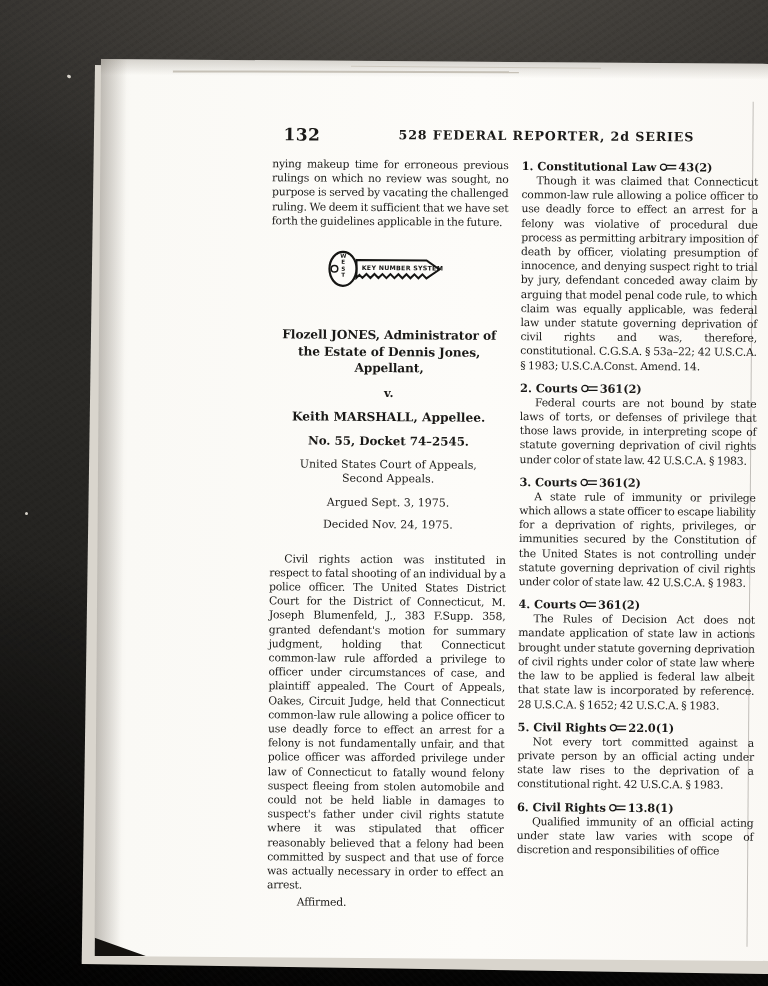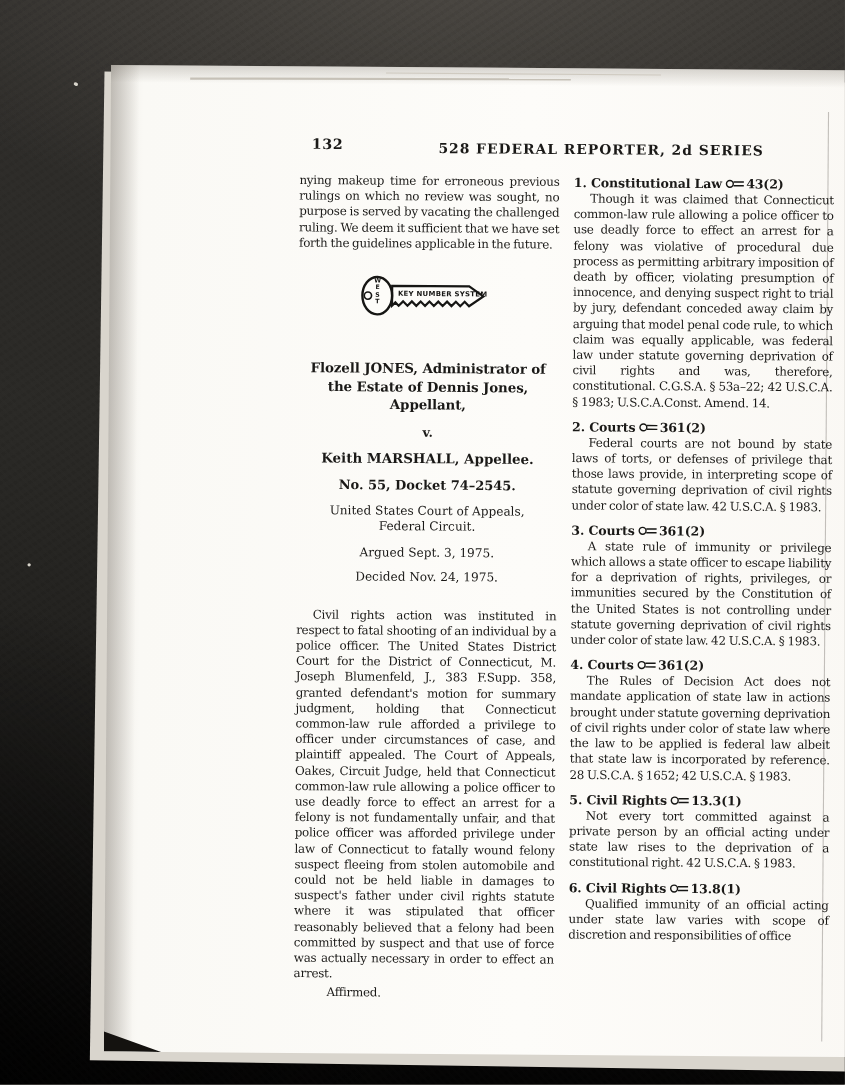--- a/index.html
+++ b/index.html
@@ -50,21 +50,21 @@
   .page-edge-line{position:absolute;left:652px;top:38px;bottom:14px;width:1px;
     background:rgba(90,84,76,.35);}
   .stack-line-1{position:absolute;left:72px;top:10px;width:346px;height:2px;
     background:#c6c1b7;transform:rotate(-0.3deg);}
   .stack-line-2{position:absolute;left:250px;top:5px;width:250px;height:1px;
     background:#cfcac0;}
   .corner-wedge{position:absolute;left:0;bottom:0;width:52px;height:26px;
     background:#14120f;clip-path:polygon(0 100%,0 30%,100% 100%);}
   
   .page-head{position:absolute;left:177px;top:66px;width:478px;}
-  .folio{position:absolute;left:6px;top:-2px;font-weight:bold;font-size:13px;letter-spacing:.5px;}
+  .folio{position:absolute;left:6px;top:-2px;font-weight:bold;font-size:17px;letter-spacing:.5px;}
   .running-head{display:block;text-align:center;font-weight:bold;font-size:12.6px;
     letter-spacing:.9px;padding-left:60px;}
   
   .cols{position:absolute;left:172px;top:97px;width:486px;display:flex;gap:13px;}
   .col{flex:1;min-width:0;}
   .body-text{
     font-size:10.8px;line-height:14.2px;text-align:justify;
     letter-spacing:-0.2px;word-spacing:-0.6px;margin:0;
   }
   .indent{text-indent:15px;}
@@ -126,21 +126,21 @@
           <circle cx="11" cy="24" r="3.3" fill="#fdfcf9" stroke="#161614" stroke-width="1.5"></circle>
         </svg>
         <span class="key-west">WEST</span>
         <span class="key-label">KEY NUMBER SYSTEM</span>
       </div>
 
       <p class="caption-party">Flozell JONES, Administrator of the Estate of Dennis Jones, Appellant,</p>
       <p class="versus">v.</p>
       <p class="party2">Keith MARSHALL, Appellee.</p>
       <p class="docket">No. 55, Docket 74–2545.</p>
-      <p class="court"><span>United States Court of Appeals,</span><br><span>Federal Circuit.</span></p>
+      <p class="court"><span>United States Court of Appeals,</span><br><span>Second Appeals.</span></p>
       <p class="argued">Argued Sept. 3, 1975.</p>
       <p class="decided">Decided Nov. 24, 1975.</p>
 
       <p class="body-text indent syllabus">Civil rights action was instituted in respect to fatal shooting of an individual by a police officer. The United States District Court for the District of Connecticut, M. Joseph Blumenfeld, J., 383 F.Supp. 358, granted defendant's motion for summary judgment, holding that Connecticut common-law rule afforded a privilege to officer under circumstances of case, and plaintiff appealed. The Court of Appeals, Oakes, Circuit Judge, held that Connecticut common-law rule allowing a police officer to use deadly force to effect an arrest for a felony is not fundamentally unfair, and that police officer was afforded privilege under law of Connecticut to fatally wound felony suspect fleeing from stolen automobile and could not be held liable in damages to suspect's father under civil rights statute where it was stipulated that officer reasonably believed that a felony had been committed by suspect and that use of force was actually necessary in order to effect an arrest.</p>
       <p class="body-text affirmed">Affirmed.</p>
     </div>
 
     <div class="col">
 
       <div class="hn">
@@ -191,21 +191,21 @@
         <p class="body-text indent hn-text">The Rules of Decision Act does not mandate application of state law in actions brought under statute governing deprivation of civil rights under color of state law where the law to be applied is federal law albeit that state law is incorporated by reference. 28 U.S.C.A. § 1652; 42 U.S.C.A. § 1983.</p>
       </div>
 
       <div class="hn">
         <div class="hn-head">
           <span>5.</span>
           <span>Civil Rights</span><svg class="key-sym" width="18" height="10" viewBox="0 0 18 10">
               <circle cx="4.3" cy="5" r="3.1" fill="none" stroke="#161614" stroke-width="1.3"></circle>
               <line x1="7.6" y1="3.3" x2="17" y2="3.3" stroke="#161614" stroke-width="1.3"></line>
               <line x1="7.6" y1="6.7" x2="17" y2="6.7" stroke="#161614" stroke-width="1.3"></line>
-            </svg><span>13.3(1)</span>
+            </svg><span>22.0(1)</span>
         </div>
         <p class="body-text indent hn-text">Not every tort committed against a private person by an official acting under state law rises to the deprivation of a constitutional right. 42 U.S.C.A. § 1983.</p>
       </div>
 
       <div class="hn">
         <div class="hn-head">
           <span>6.</span>
           <span>Civil Rights</span><svg class="key-sym" width="18" height="10" viewBox="0 0 18 10">
               <circle cx="4.3" cy="5" r="3.1" fill="none" stroke="#161614" stroke-width="1.3"></circle>
               <line x1="7.6" y1="3.3" x2="17" y2="3.3" stroke="#161614" stroke-width="1.3"></line>

